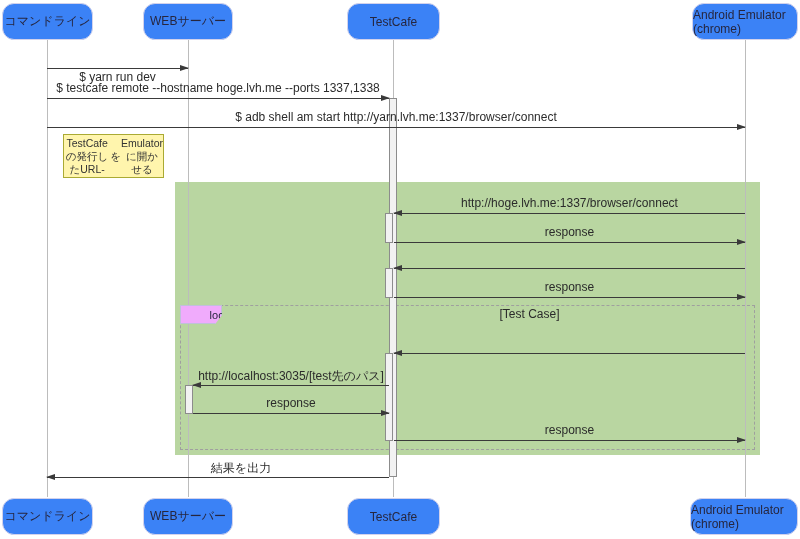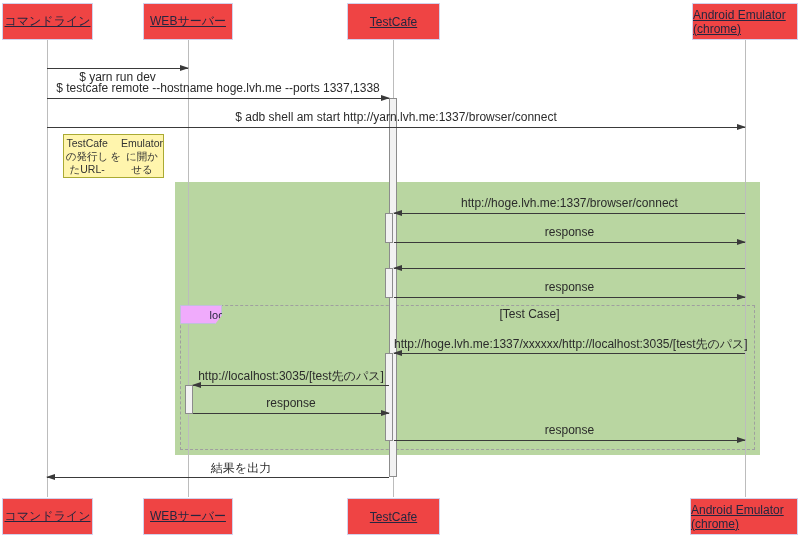--- a/index.html
+++ b/index.html
@@ -1,20 +1,20 @@
 <!DOCTYPE html>
 <html><head>
 <meta charset="utf-8">
 <style>
   html,body{margin:0;padding:0;background:#fff;}
   .canvas{position:relative;width:800px;height:539px;background:#ffffff;overflow:hidden;
           font-family:"Liberation Sans",sans-serif;}
-  .actor{position:absolute;background:#ef4444;border:1px solid #d2d2ec;border-radius:0;
+  .actor{position:absolute;background:#3b82f6;border:1px solid #d2d2ec;border-radius:12px;
          display:flex;align-items:center;justify-content:center;font-size:12px;color:#26263f;
-         box-sizing:border-box;text-decoration:underline;}
+         box-sizing:border-box;}
   .lifeline{position:absolute;width:1px;background:#bcbcbc;}
   .highlight-region{position:absolute;left:175px;top:182px;width:585px;height:273px;background:#b9d6a1;}
   .loop-frame{position:absolute;left:180px;top:305px;width:575px;height:145px;
               border:1px dashed #9f9f9f;box-sizing:border-box;}
   .loop-label{position:absolute;left:180px;top:305px;width:42px;height:19px;background:#f0abfc;
               border:1px solid #c0c0da;box-sizing:border-box;font-size:11px;color:#26263f;
               display:flex;align-items:center;justify-content:center;
               clip-path:polygon(0 0,100% 0,100% 52%,84% 100%,0 100%);padding-left:38px;}
   .loop-cond{position:absolute;left:180px;top:307px;width:699px;text-align:center;
              font-size:12px;color:#2b2b2b;}
@@ -64,21 +64,20 @@
   <div class="msg-line arrow-left" style="left:394px;top:213px;width:351px;"></div>
 
   <div class="msg-text" style="left:394px;top:225px;width:351px;">response</div>
   <div class="msg-line arrow-right" style="left:394px;top:242px;width:351px;"></div>
 
   <div class="msg-line arrow-left" style="left:394px;top:268px;width:351px;"></div>
 
   <div class="msg-text" style="left:394px;top:280px;width:351px;">response</div>
   <div class="msg-line arrow-right" style="left:394px;top:297px;width:351px;"></div>
 
-  <div class="msg-text" style="left:394px;top:336px;width:351px;">http://hoge.lvh.me:1337/xxxxxx/http://localhost:3035/[test先のパス]</div>
   <div class="msg-line arrow-left" style="left:394px;top:353px;width:351px;"></div>
 
   <div class="msg-text" style="left:193px;top:368px;width:196px;">http://localhost:3035/[test先のパス]</div>
   <div class="msg-line arrow-left" style="left:193px;top:385px;width:196px;"></div>
 
   <div class="msg-text" style="left:193px;top:396px;width:196px;">response</div>
   <div class="msg-line arrow-right" style="left:193px;top:413px;width:196px;"></div>
 
   <div class="msg-text" style="left:394px;top:423px;width:351px;">response</div>
   <div class="msg-line arrow-right" style="left:394px;top:440px;width:351px;"></div>

